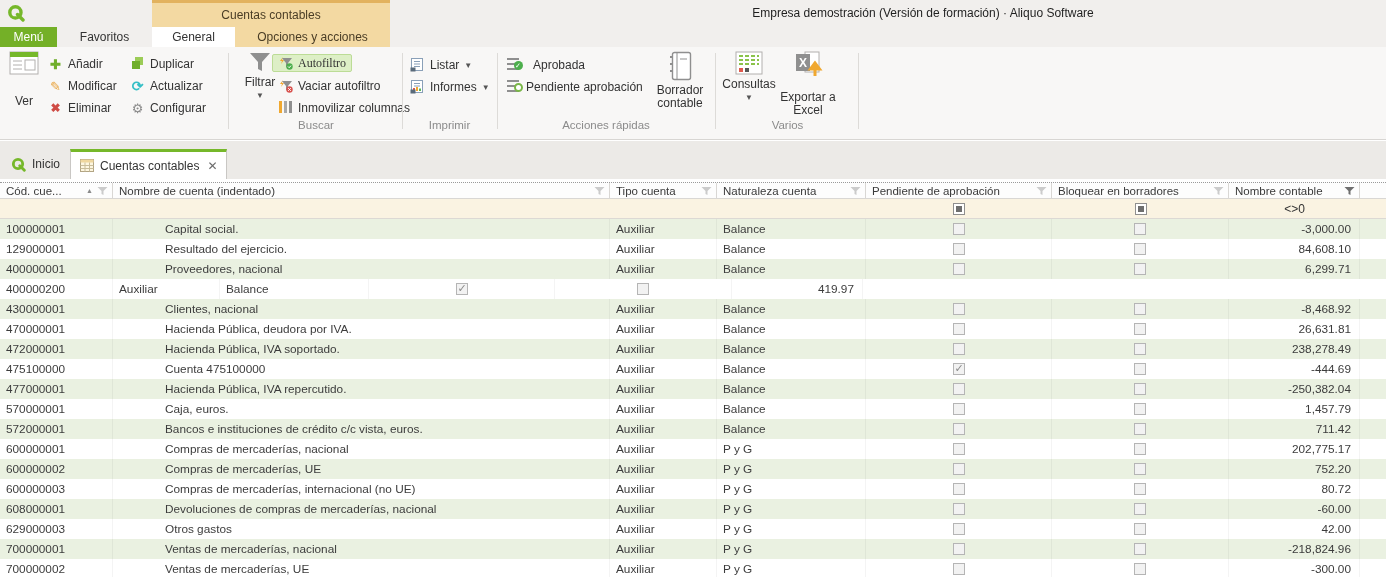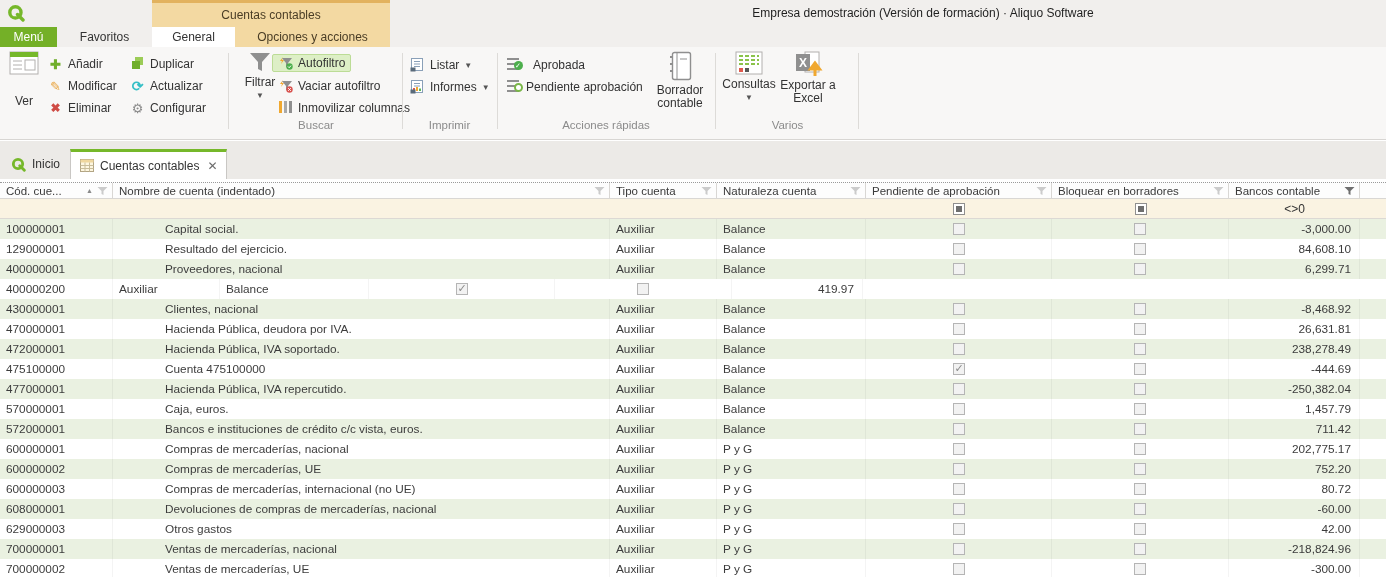--- a/index.html
+++ b/index.html
@@ -21,21 +21,21 @@
   .rtab.fav  { left:57px; width:95px; }
   .rtab.gen  { left:152px; width:83px; background:#fff; }
   .rtab.opc  { left:235px; width:155px; background:#f3d9a2; color:#4a3d25;}
   
   .ribbon { position:absolute; left:0; top:47px; width:1386px; height:93px; background:#f8f7f6; border-bottom:1px solid #d8d6d3;}
   .rsep { position:absolute; top:6px; height:76px; width:1px; background:#dddbd8; }
   .glabel { position:absolute; top:72px; font-size:11.5px; color:#8b8b8b; text-align:center;}
   .bigbtn { position:absolute; top:4px; display:flex; flex-direction:column; align-items:center; text-align:center; line-height:13px; color:#333;}
   .smallbtn { position:absolute; display:flex; align-items:center; gap:5px; height:18px; white-space:nowrap; color:#333;}
   .smallbtn .ic { width:15px; text-align:center; flex:0 0 15px;}
-  .hl { background:#ddefc6; border:1px solid #bcdc96; border-radius:2px; padding:0 5px; }
+  .hl { background:#ddefc6; border:1px solid #bcdc96; border-radius:2px; padding:0 5px;font-family:Liberation Serif, serif; }
   .caret { font-size:8px; color:#555; }
   
   .g-plus{color:#6fae2a; font-weight:bold; font-size:13px;}
   .g-pencil{color:#e8a33d; font-size:13px;}
   .g-x{color:#cf4b45; font-weight:bold; font-size:12px;}
   .g-refresh{color:#35bfc6; font-weight:bold; font-size:14px;}
   .g-gear{color:#8b8b8b; font-size:13px;}
   .dup { position:relative; width:12px; height:12px; display:inline-block;}
   .dup::before{content:""; position:absolute; left:3px; top:0; width:8px; height:8px; background:#9ccc57;}
   .dup::after{content:""; position:absolute; left:0; top:4px; width:8px; height:8px; background:#6fae2a;}
@@ -273,21 +273,21 @@
   </div>
   <div class="bigbtn" style="left:779px; width:58px;">
     <span>
       <svg width="30" height="26" viewBox="0 0 30 26">
         <rect x="12" y="1" width="14" height="20" fill="#fff" stroke="#b2b0ae"></rect>
         <rect x="3" y="3" width="14" height="17" fill="#8f8f8f"></rect>
         <text x="10" y="16" font-size="12" font-family="sans-serif" font-weight="bold" fill="#fff" text-anchor="middle">X</text>
         <path d="M22 25 V15 M22 12 L17.5 18 H26.5 Z" fill="#f0a830" stroke="#f0a830" stroke-width="3"></path>
       </svg>
     </span>
-    <span style="margin-top:2px;">Exportar a Excel</span>
+    <span style="margin-top:14px;">Exportar a Excel</span>
   </div>
   <div class="glabel" style="left:715px; width:145px;">Varios</div>
 
   <div class="rsep" style="left:858px;"></div>
 </div>
 
 <div class="docstrip">
   <div class="doctab inactive">
     <span>
       <svg width="15" height="15" viewBox="0 0 18 18">
@@ -359,21 +359,21 @@
     </div>
     <div class="hcell col-bloq">
       <span class="lbl">Bloquear en borradores</span>
       <span class="funnel">
         <svg width="11" height="10" viewBox="0 0 11 10">
             <path d="M0.5 1 H10.5 L6.5 5 V9 L4.5 8 V5 Z" fill="#cbcbcb"></path>
           </svg>
       </span>
     </div>
     <div class="hcell col-saldo">
-      <span class="lbl">Bancos contable</span>
+      <span class="lbl">Nombre contable</span>
       <span class="funnel">
         <svg width="11" height="10" viewBox="0 0 11 10">
             <path d="M0.5 1 H10.5 L6.5 5 V9 L4.5 8 V5 Z" fill="#6e6e6e"></path>
           </svg>
       </span>
     </div>
     <div class="hcell col-fill"></div>
   </div>
 
   <div class="frow">

